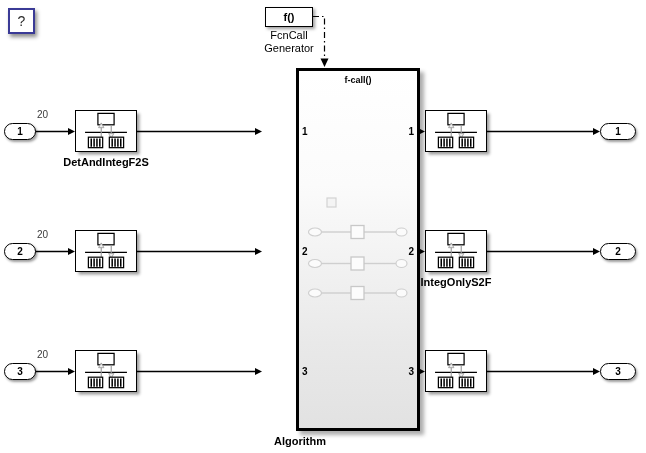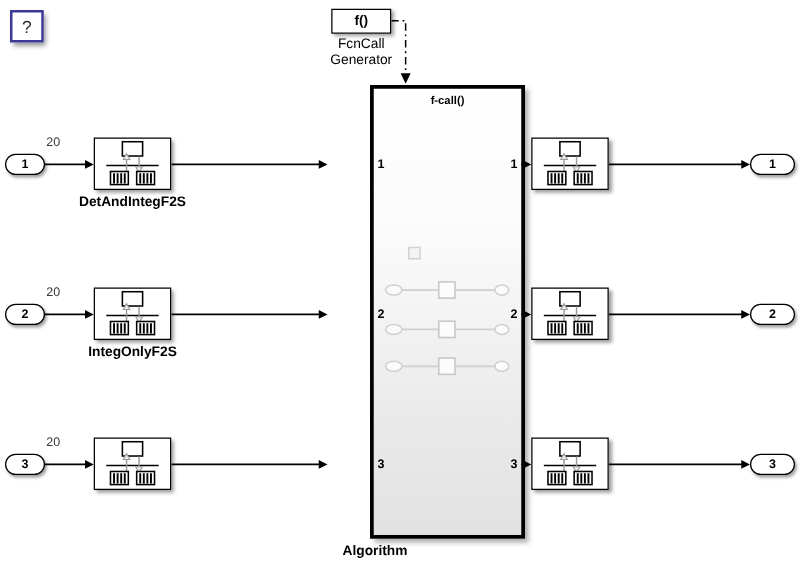--- a/index.html
+++ b/index.html
@@ -235,21 +235,20 @@
           <line x1="18.5" y1="29" x2="18.5" y2="37.5"></line>
           <line x1="21.5" y1="29" x2="21.5" y2="37.5"></line>
           <line x1="24.5" y1="29" x2="24.5" y2="37.5"></line>
         <line x1="37.5" y1="29" x2="37.5" y2="37.5"></line>
           <line x1="40.5" y1="29" x2="40.5" y2="37.5"></line>
           <line x1="43.5" y1="29" x2="43.5" y2="37.5"></line>
           <line x1="46.5" y1="29" x2="46.5" y2="37.5"></line>
       </g>
     </svg>
   </div>
-  <div class="blk-label" style="left:36px;top:276px">IntegOnlyF2S</div>
   <div class="blk" style="left:425px;top:230px">
     <svg viewBox="0 0 62 42" xmlns="http://www.w3.org/2000/svg">
       <rect x="22.5" y="2.5" width="17" height="12" fill="#fff" stroke="#000" stroke-width="1.3"></rect>
       <line x1="9" y1="22.5" x2="53" y2="22.5" stroke="#000" stroke-width="1.4"></line>
       <line x1="26" y1="30" x2="26" y2="17" stroke="#9a9a9a" stroke-width="1.2"></line>
       <polygon points="26,12.5 23.2,17.5 28.8,17.5" fill="#ededed" stroke="#9a9a9a" stroke-width="0.9"></polygon>
       <line x1="36.5" y1="15" x2="36.5" y2="24" stroke="#9a9a9a" stroke-width="1.2"></line>
       <polygon points="36.5,28.5 33.7,23.5 39.3,23.5" fill="#ededed" stroke="#9a9a9a" stroke-width="0.9"></polygon>
       <g fill="#fff" stroke="#000" stroke-width="1.3">
         <rect x="12.5" y="27.5" width="15" height="11"></rect>
@@ -260,20 +259,21 @@
           <line x1="18.5" y1="29" x2="18.5" y2="37.5"></line>
           <line x1="21.5" y1="29" x2="21.5" y2="37.5"></line>
           <line x1="24.5" y1="29" x2="24.5" y2="37.5"></line>
         <line x1="37.5" y1="29" x2="37.5" y2="37.5"></line>
           <line x1="40.5" y1="29" x2="40.5" y2="37.5"></line>
           <line x1="43.5" y1="29" x2="43.5" y2="37.5"></line>
           <line x1="46.5" y1="29" x2="46.5" y2="37.5"></line>
       </g>
     </svg>
   </div>
+  <div class="blk-label" style="left:386px;top:276px">IntegOnlyS2F</div>
   <div class="oval out" style="left:600px;top:243px">
     <span>2</span>
   </div>
 
   <div class="oval in" style="left:4px;top:363px">
     <span>3</span>
   </div>
   <div class="sigw" style="left:37px;top:349px">20</div>
   <div class="blk" style="left:75px;top:350px">
     <svg viewBox="0 0 62 42" xmlns="http://www.w3.org/2000/svg">

